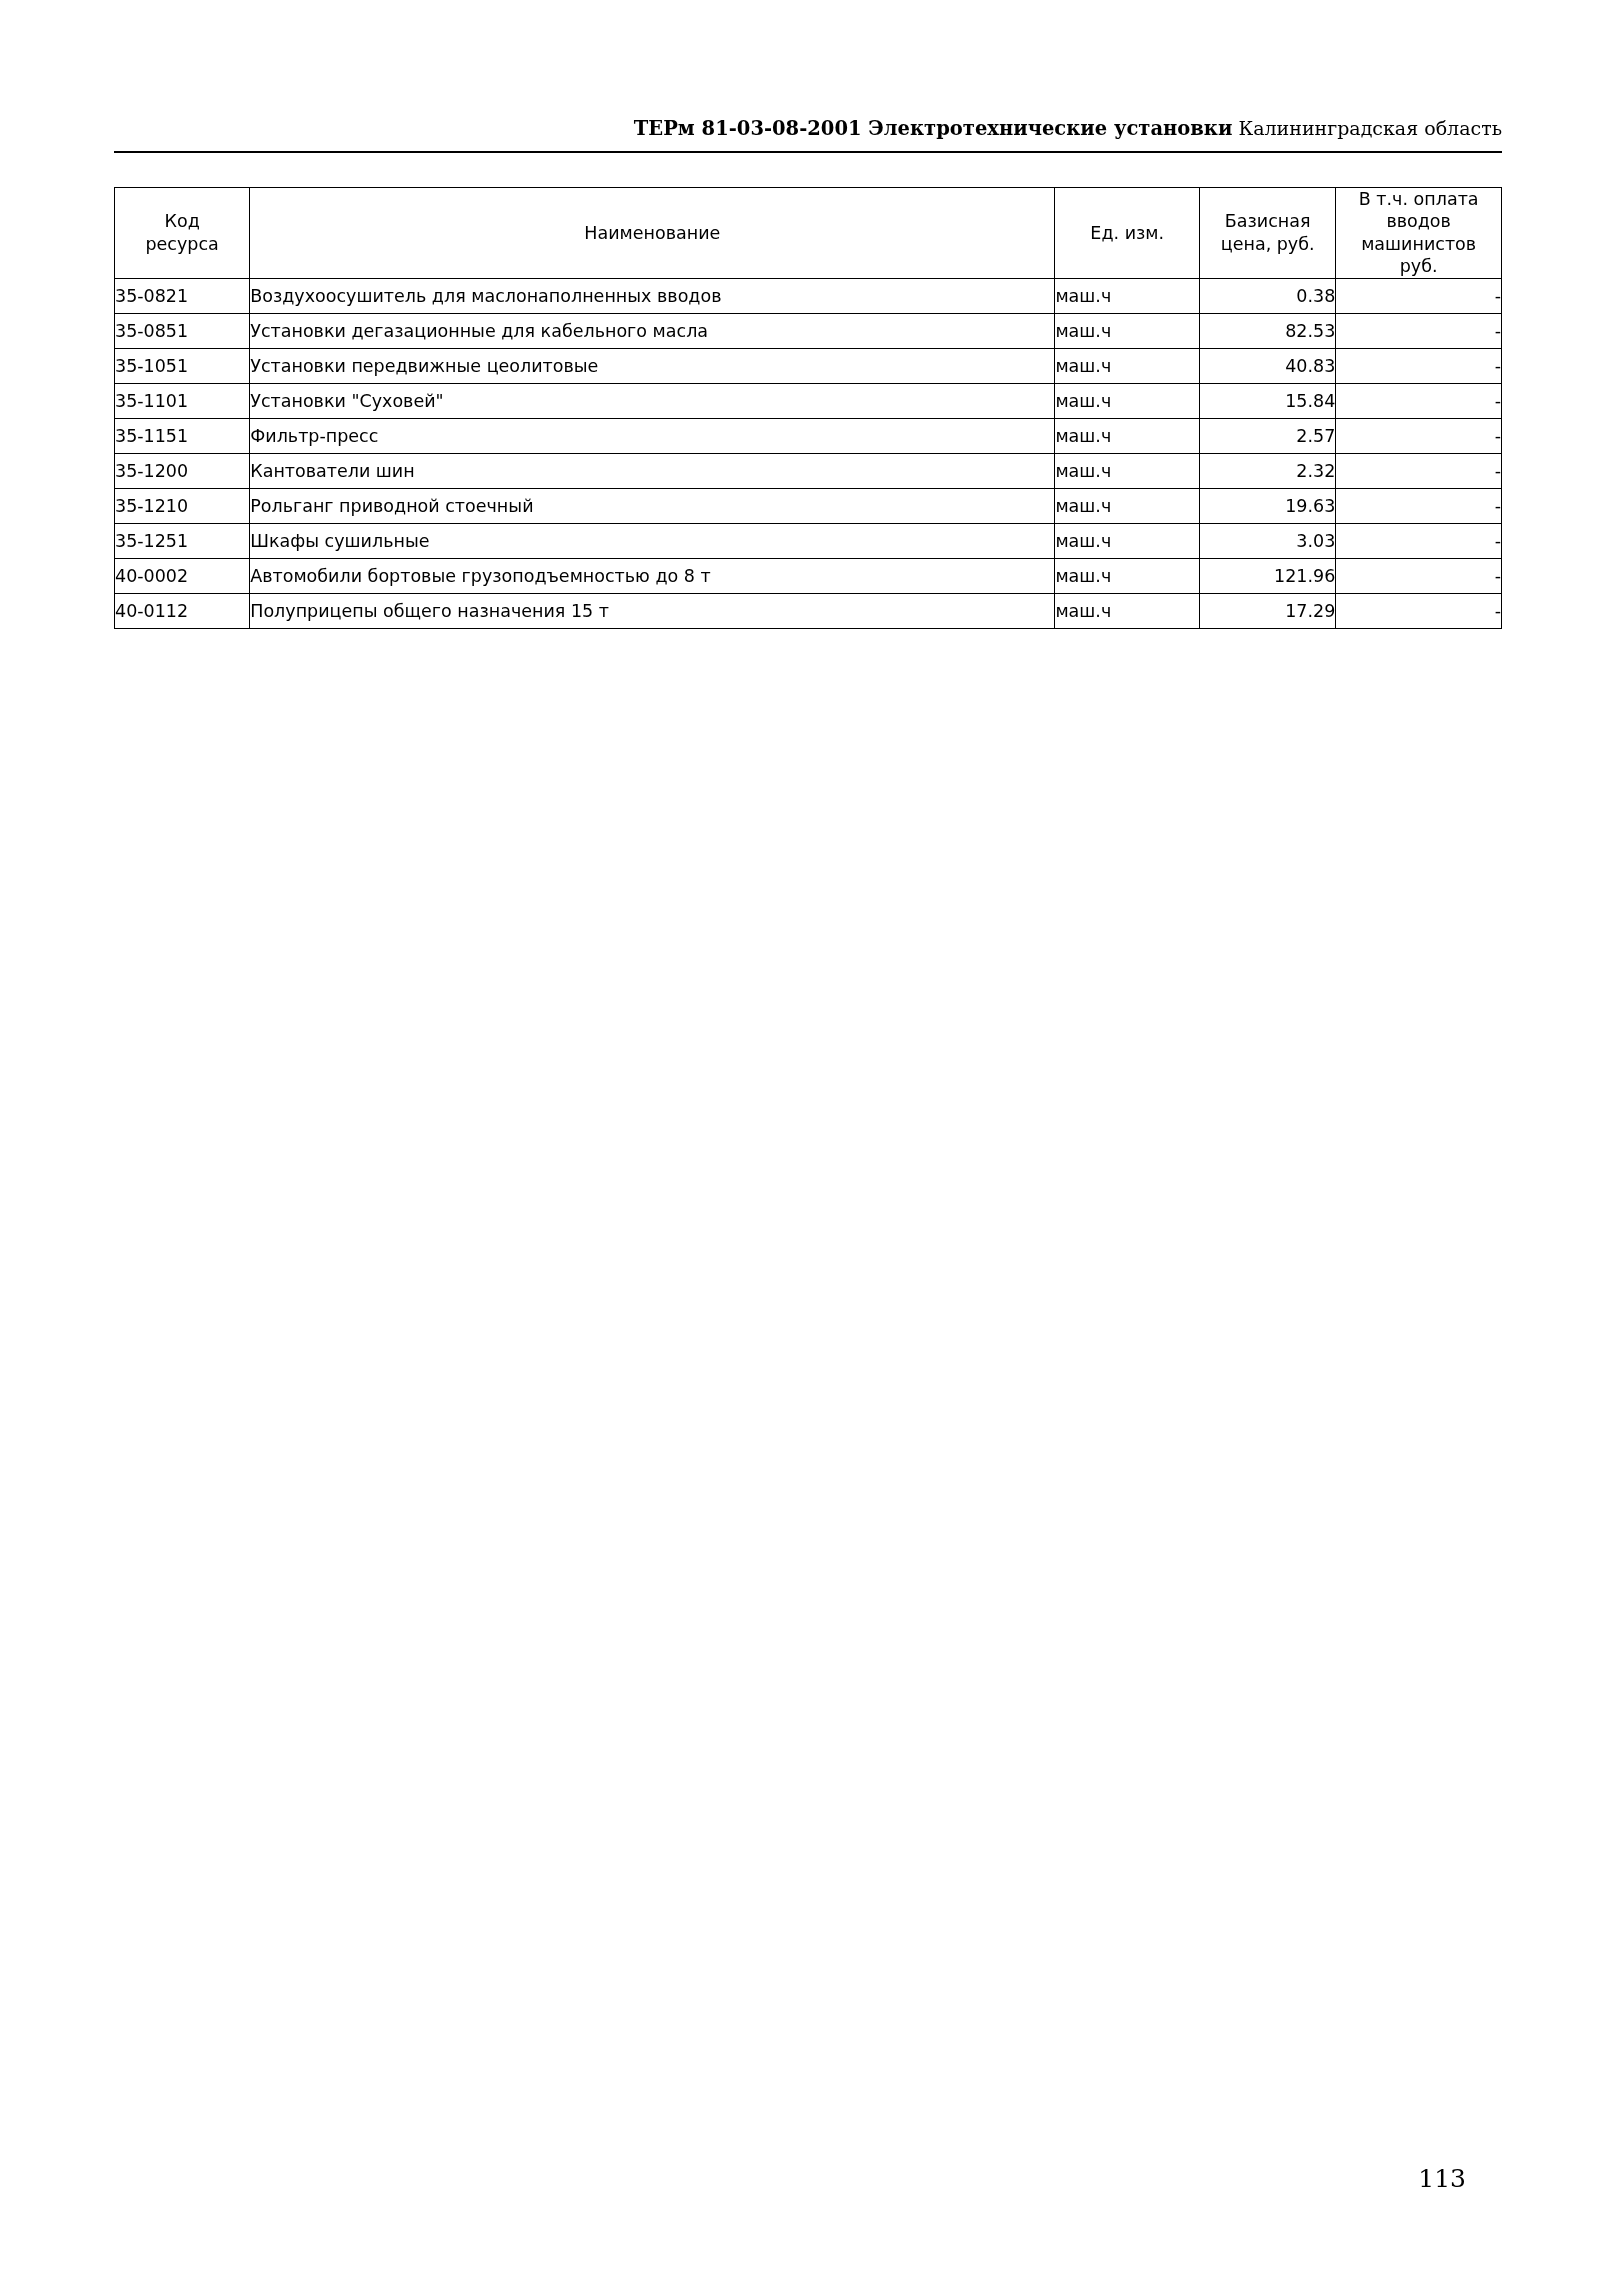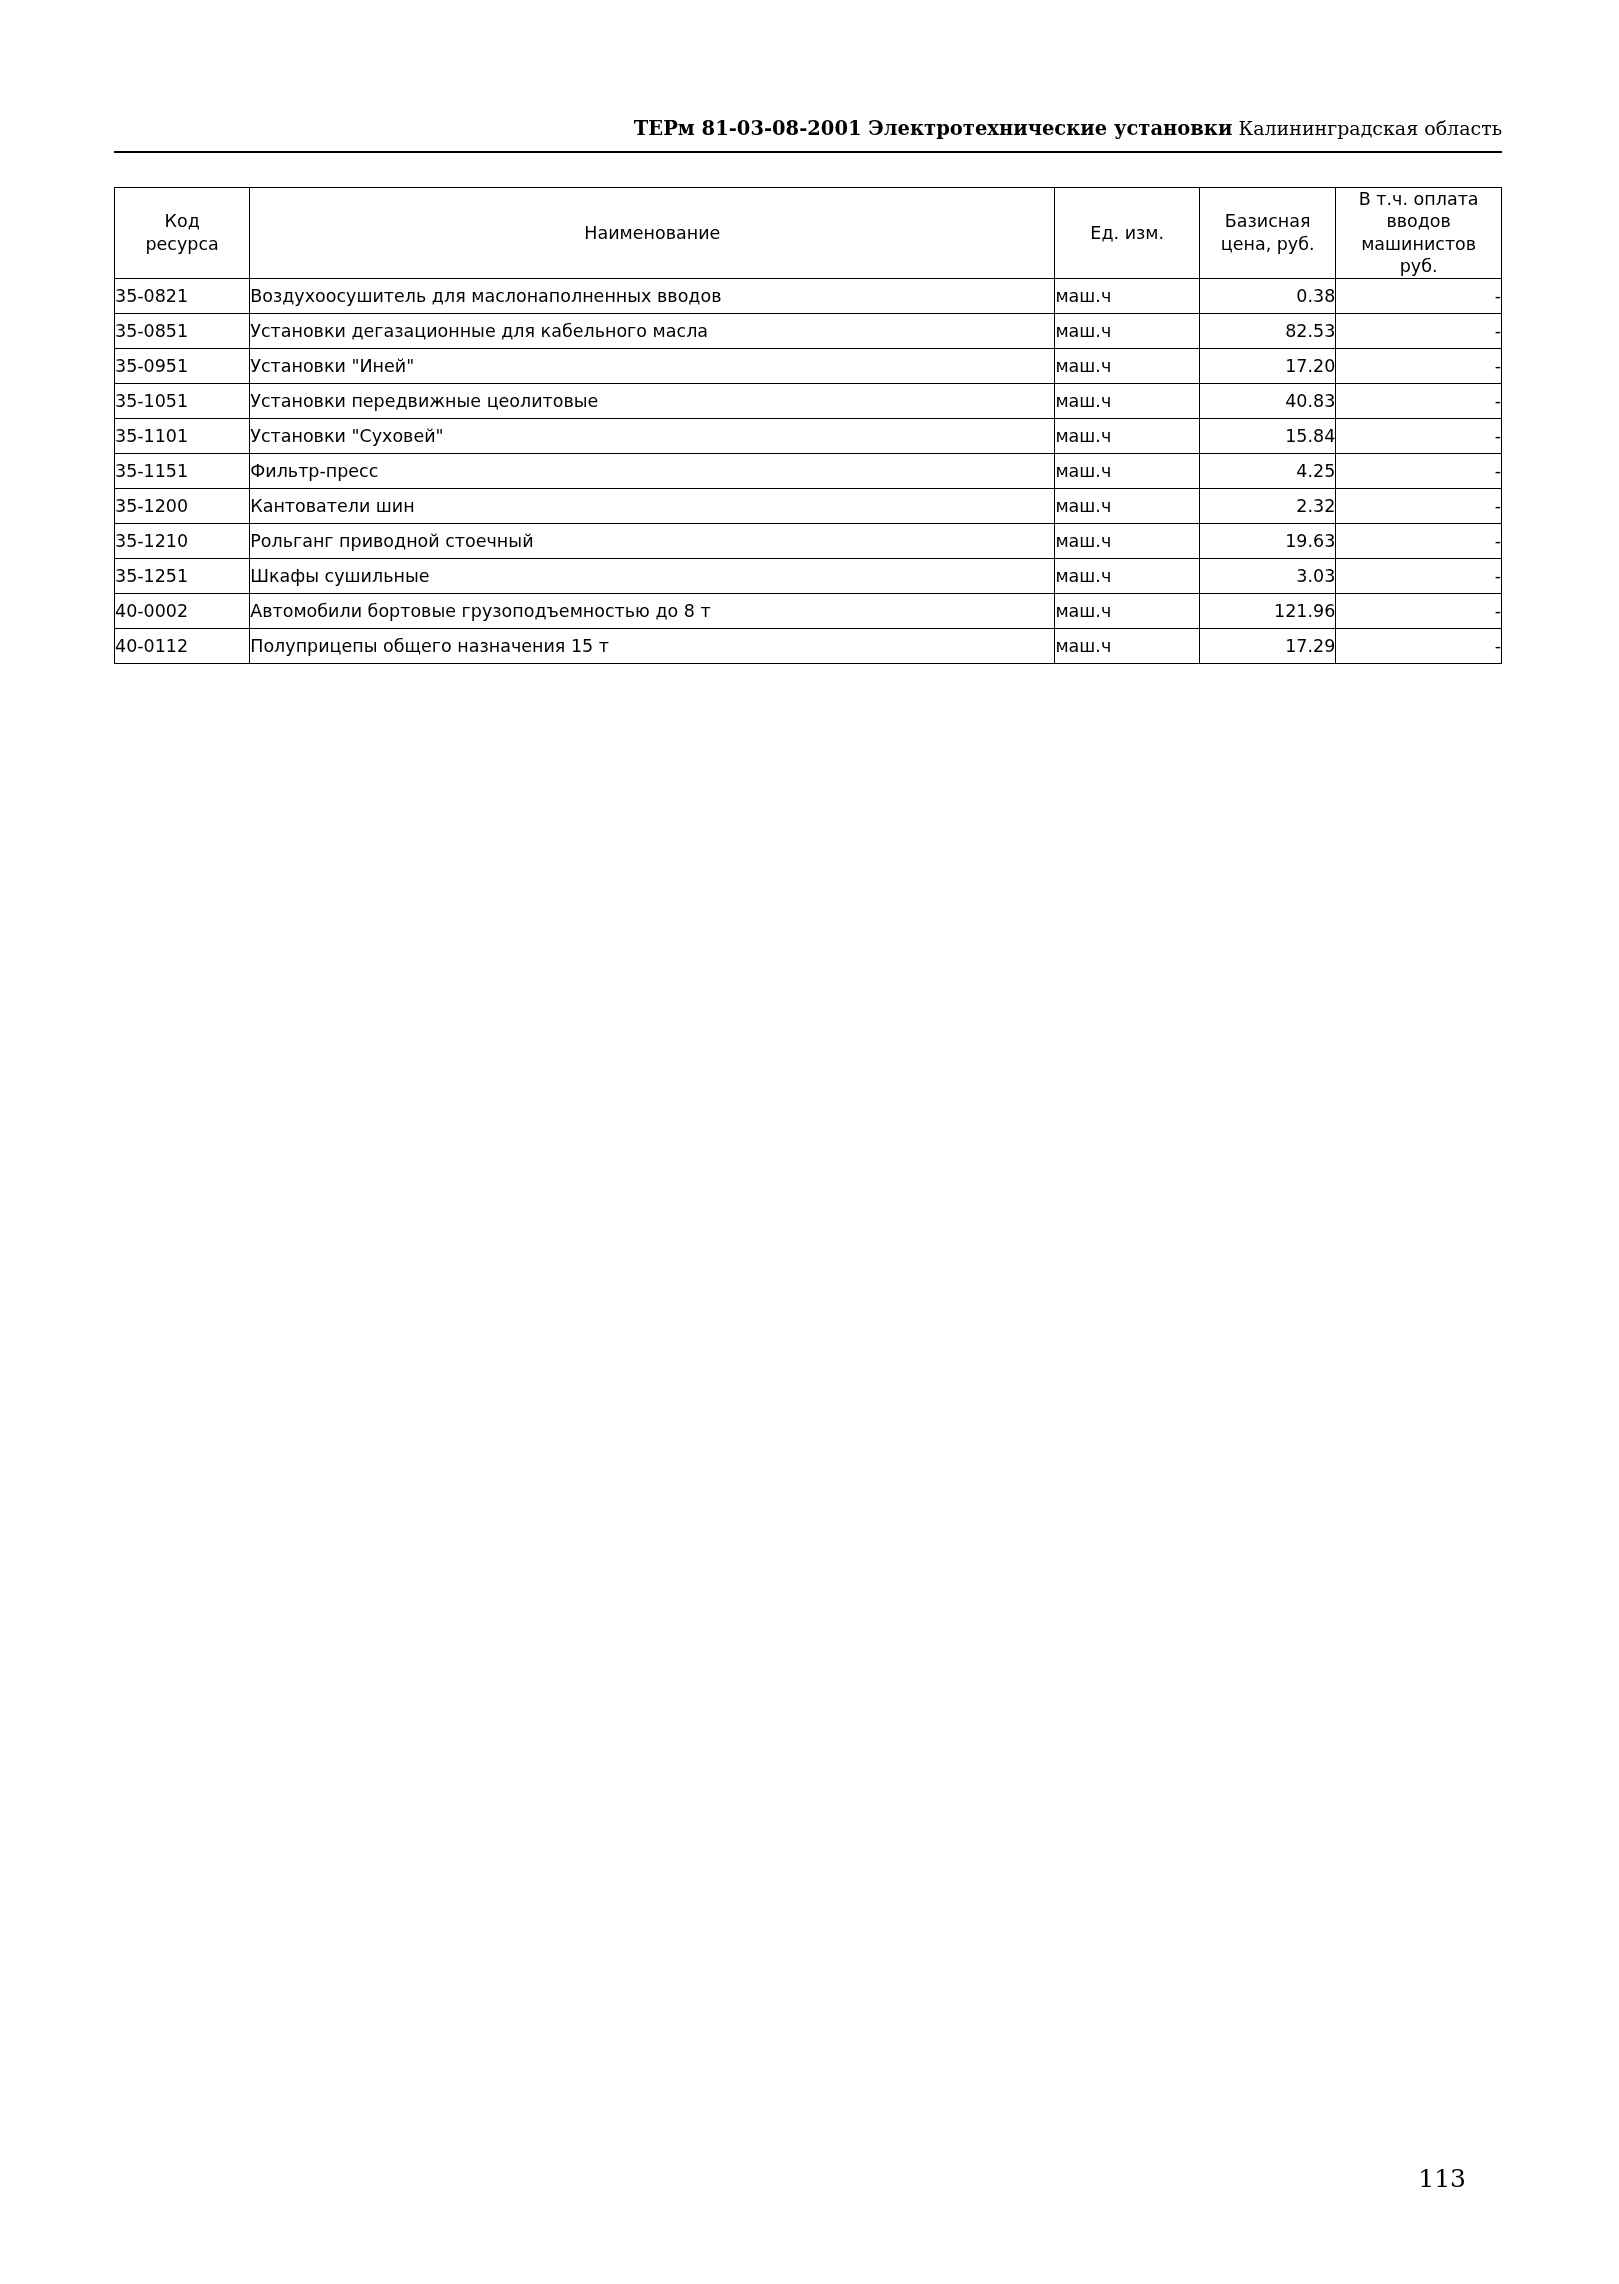--- a/index.html
+++ b/index.html
@@ -159,45 +159,38 @@
           <td class="c-labor">-</td>
         </tr>
         <tr>
           <td class="c-code">35-0851</td>
           <td class="c-name">Установки дегазационные для кабельного масла</td>
           <td class="c-unit">маш.ч</td>
           <td class="c-price">82.53</td>
           <td class="c-labor">-</td>
         </tr>
         <tr>
-          <td class="c-code">35-0951</td>
-          <td class="c-name">Установки "Иней"</td>
-          <td class="c-unit">маш.ч</td>
-          <td class="c-price">17.20</td>
-          <td class="c-labor">-</td>
-        </tr>
-        <tr>
           <td class="c-code">35-1051</td>
           <td class="c-name">Установки передвижные цеолитовые</td>
           <td class="c-unit">маш.ч</td>
           <td class="c-price">40.83</td>
           <td class="c-labor">-</td>
         </tr>
         <tr>
           <td class="c-code">35-1101</td>
           <td class="c-name">Установки "Суховей"</td>
           <td class="c-unit">маш.ч</td>
           <td class="c-price">15.84</td>
           <td class="c-labor">-</td>
         </tr>
         <tr>
           <td class="c-code">35-1151</td>
           <td class="c-name">Фильтр-пресс</td>
           <td class="c-unit">маш.ч</td>
-          <td class="c-price">4.25</td>
+          <td class="c-price">2.57</td>
           <td class="c-labor">-</td>
         </tr>
         <tr>
           <td class="c-code">35-1200</td>
           <td class="c-name">Кантователи шин</td>
           <td class="c-unit">маш.ч</td>
           <td class="c-price">2.32</td>
           <td class="c-labor">-</td>
         </tr>
         <tr>

